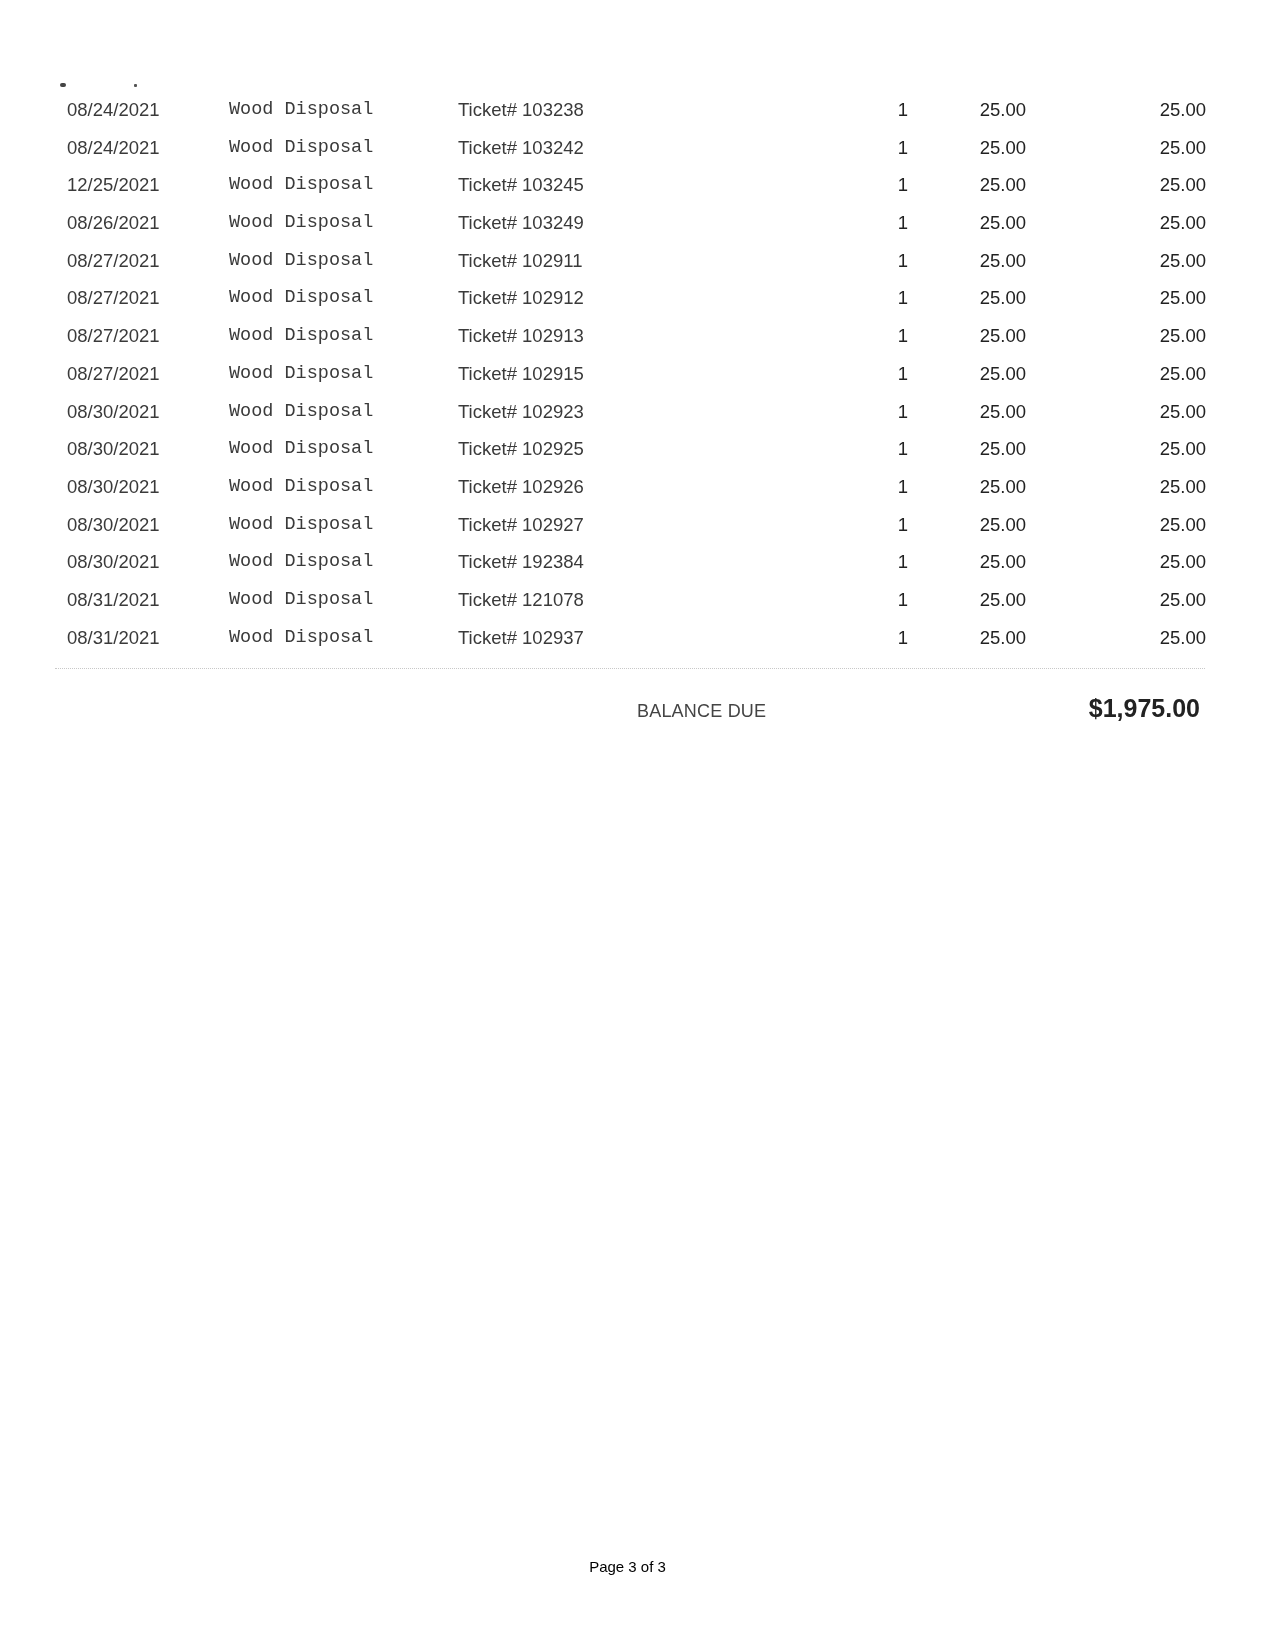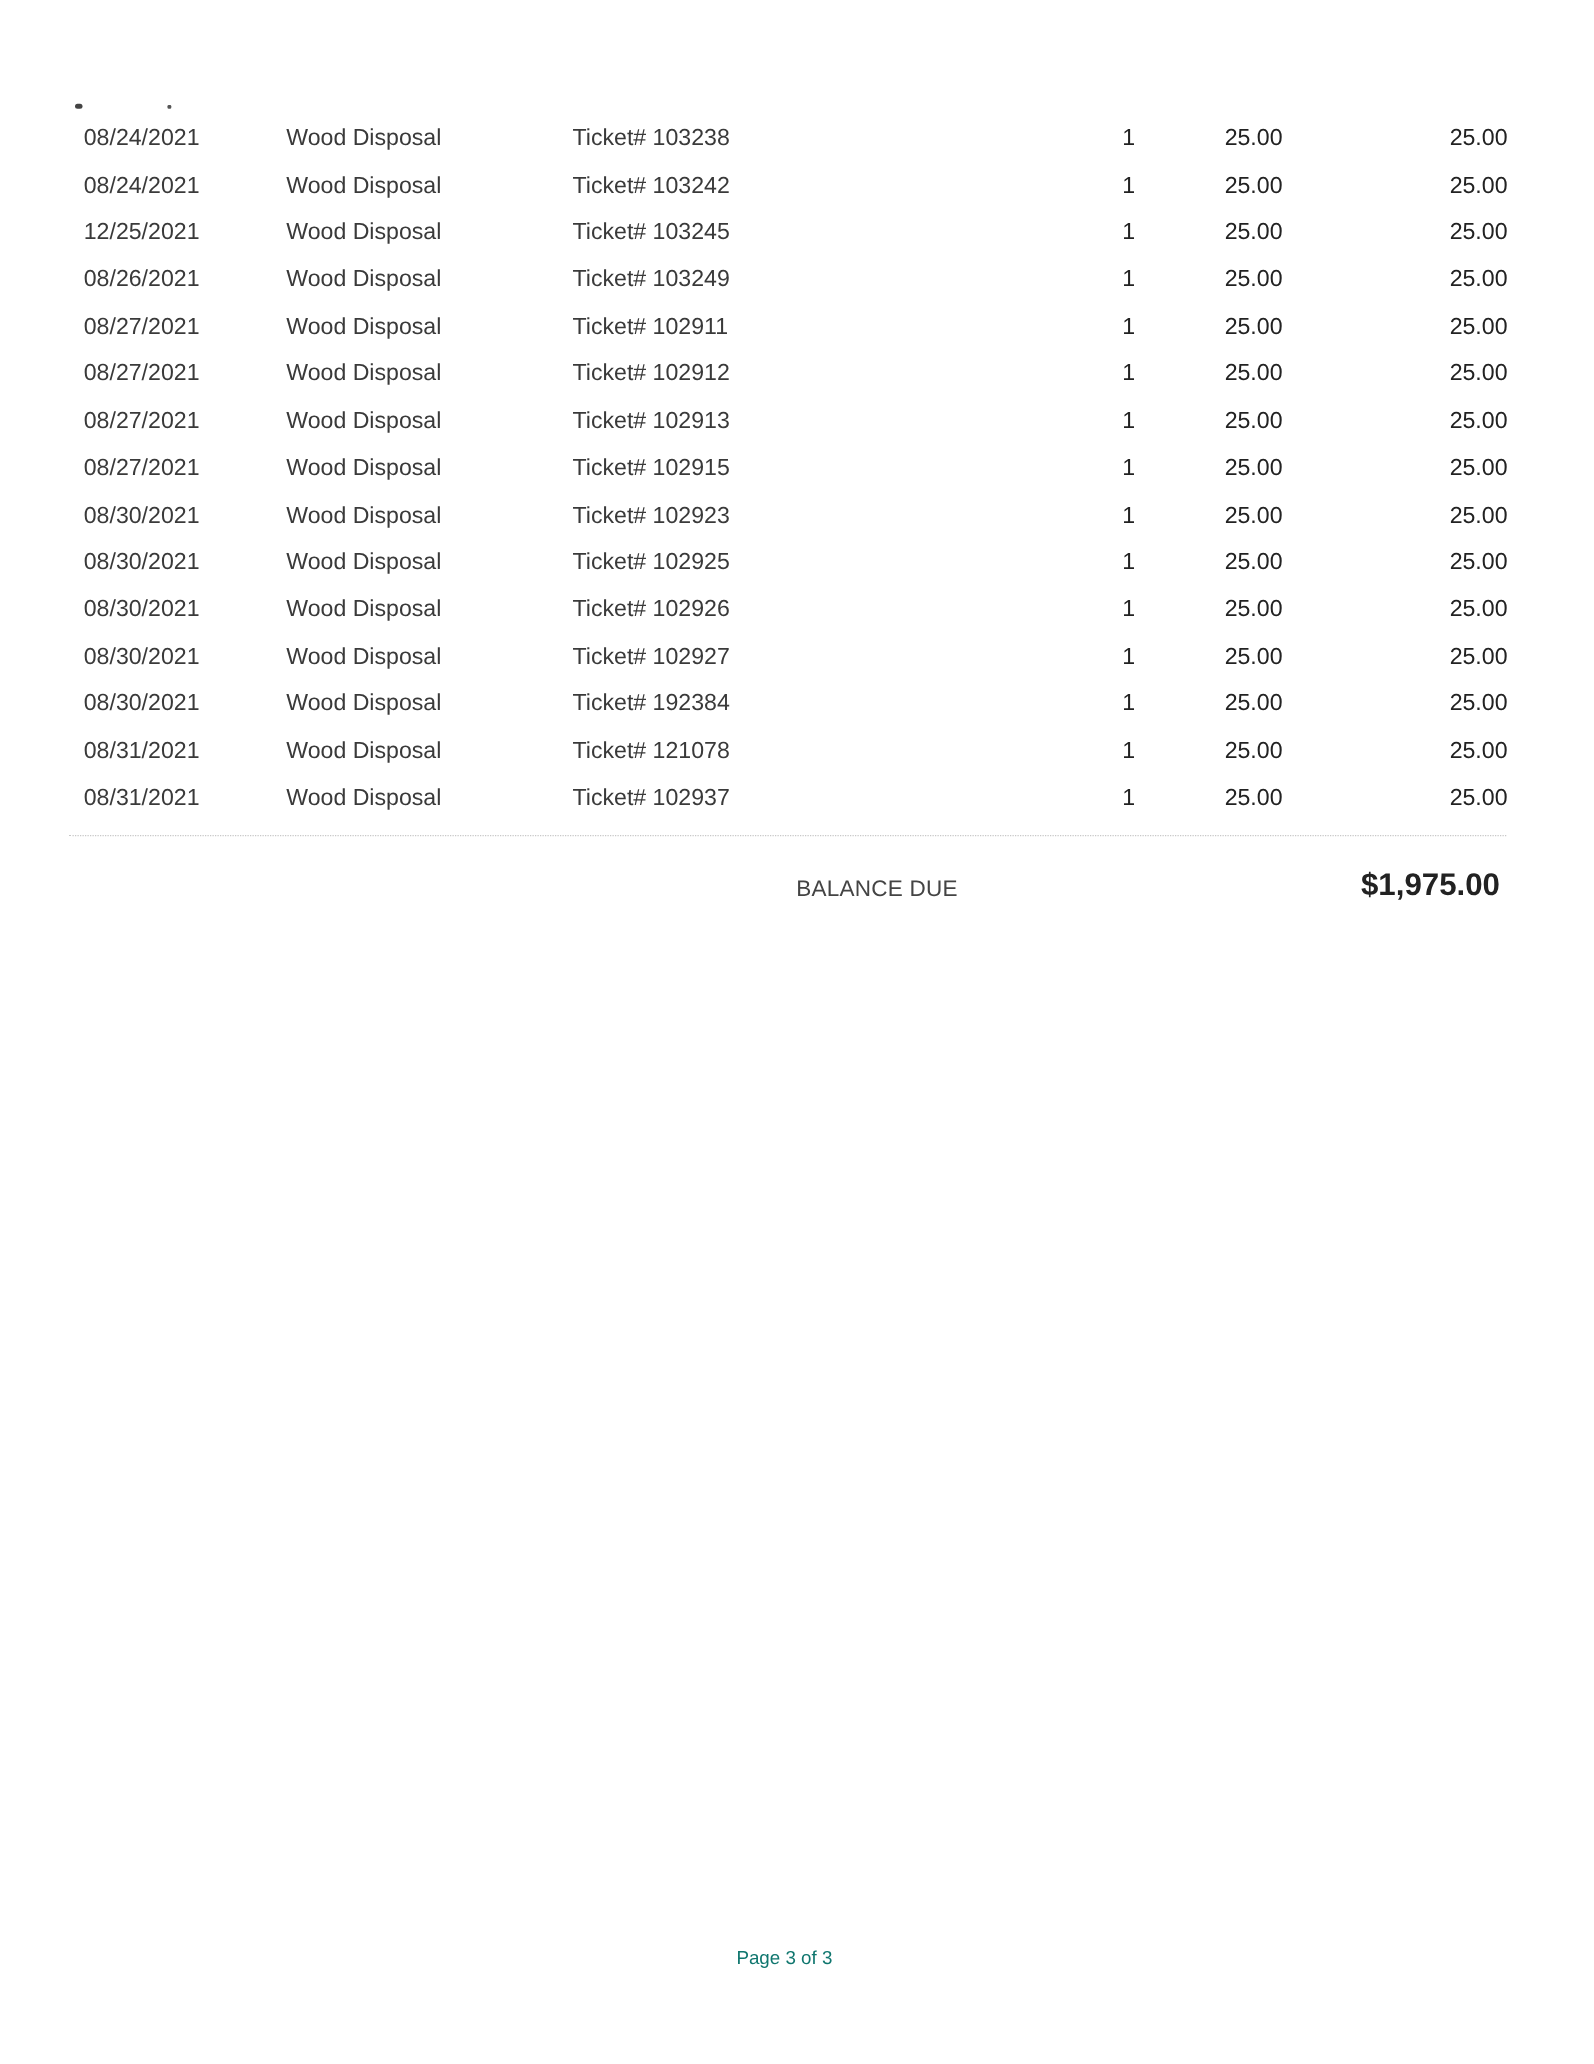--- a/index.html
+++ b/index.html
@@ -41,21 +41,21 @@
       height: 37.7px;
       font-size: 18.5px;
       color: #3a3a3a;
     }
     .row span {
       position: absolute;
       top: 7px;
       white-space: nowrap;
     }
     .c-date   { left: 67px; }
-    .c-desc   { left: 229px; }
+    .c-desc   { left: 229px; font-family: Liberation Mono, monospace; }
     .c-ticket { left: 458px; }
     .c-qty    { left: 896px; width: 14px; text-align: center; color: #222; }
     .c-rate   { left: 960px; width: 66px; text-align: right; color: #222; }
     .c-amount { left: 1130px; width: 76px; text-align: right; color: #222; }
     .rule {
       position: absolute;
       left: 55px;
       top: 668px;
       width: 1150px;
       height: 0;
@@ -79,21 +79,21 @@
       color: #222222;
       margin-left: 44px;
     }
     .footer {
       position: absolute;
       left: 0;
       width: 1255px;
       top: 1558px;
       text-align: center;
       font-size: 15px;
-      color: #0f766e;
+      color: #000000;
     }
   </style>
 </head>
 <body>
 
 <div class="scan-marks">
   <div class="dot1"></div>
   <div class="dot2"></div>
 </div>
 

